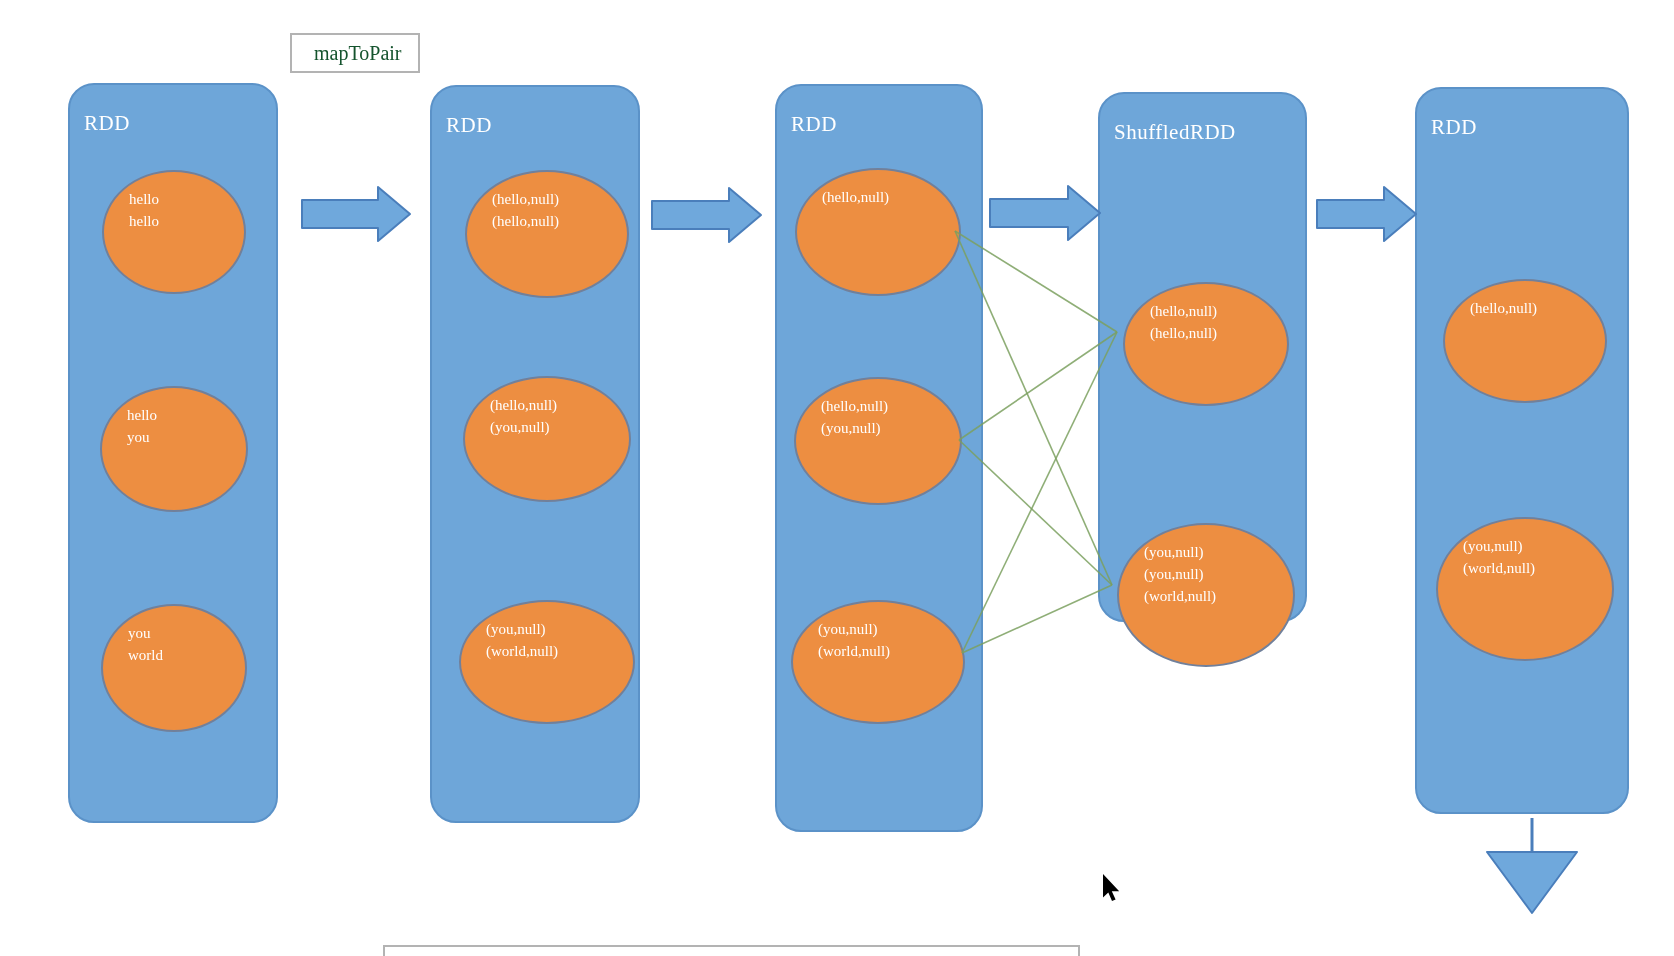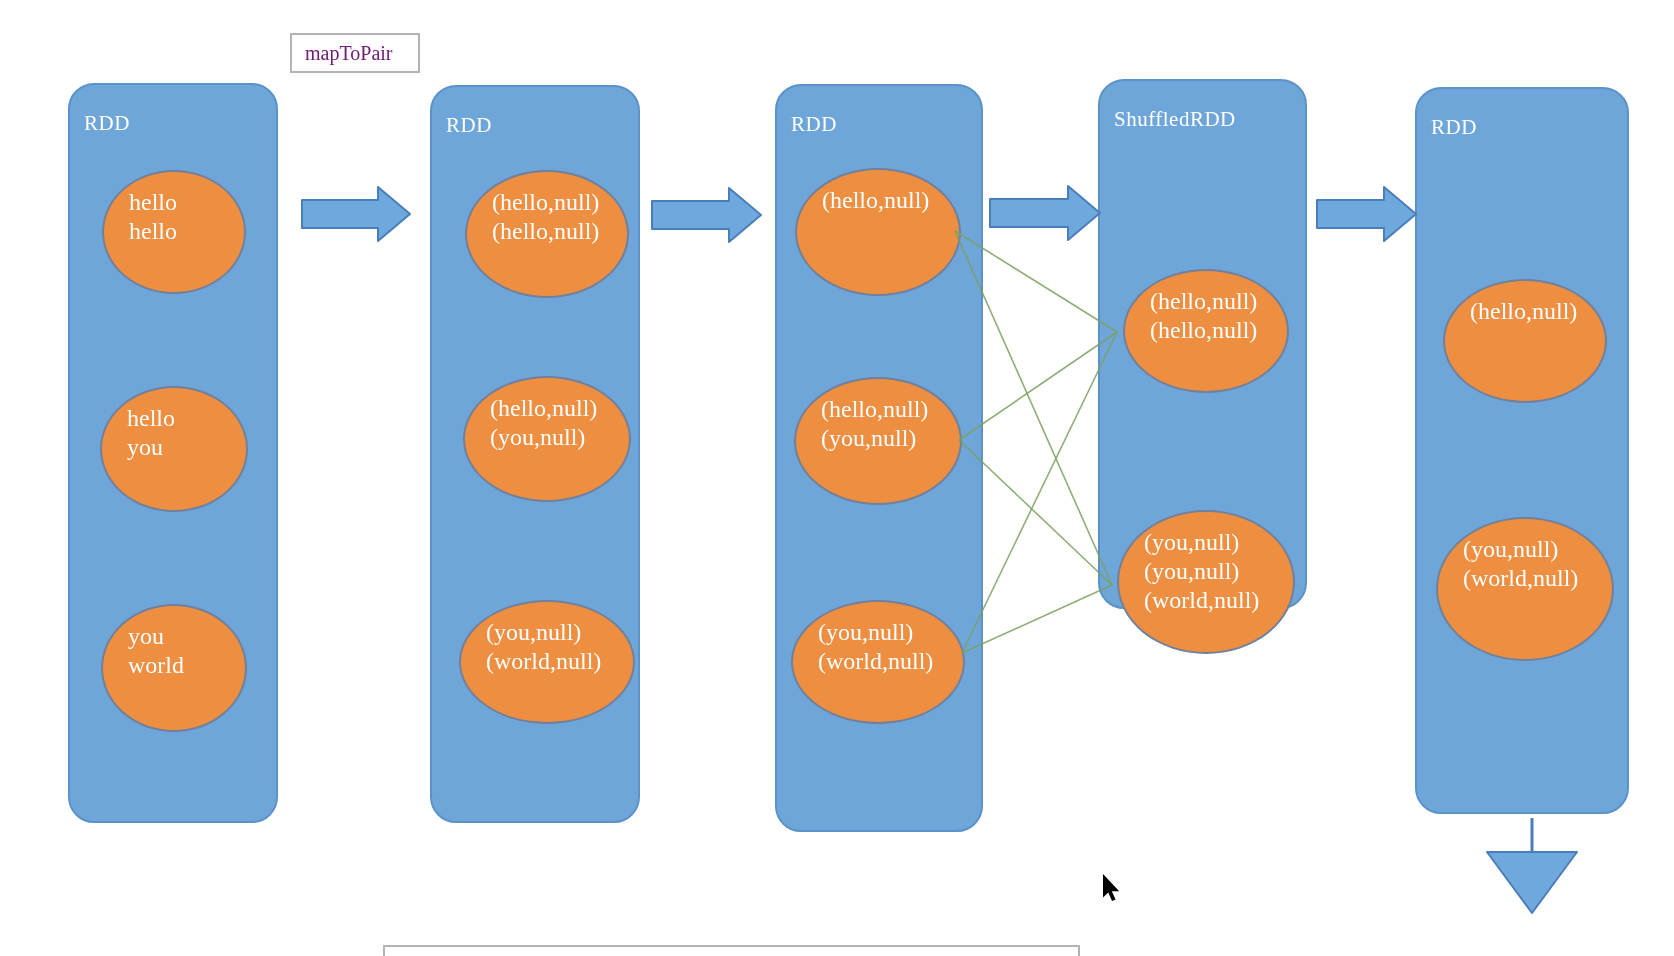--- a/index.html
+++ b/index.html
@@ -2,40 +2,40 @@
 <html style="--column-fill: #6ea6d9; --column-border: #5b92c8; --partition-fill: #ed8e41; --partition-border: #71809b; --arrow-fill: #6fa8dc; --arrow-border: #4a7ebb; --shuffle-line: #7ba05f; --shape-text: #ffffff; --label-text: #000000; --box-border: #b3b3b3;"><head>
 <meta charset="utf-8">
 <style>
   html,body{margin:0;padding:0;background:#fff;}
   #canvas{
     position:relative;width:1674px;height:956px;overflow:hidden;background:#fff;
     font-family:"Liberation Serif","DejaVu Serif",serif;
   }
   .label-box{
     position:absolute;background:#fff;border:2px solid #b3b3b3;
-    display:flex;align-items:center;color:#701a75;box-sizing:border-box;
-    padding-left:13px;white-space:nowrap;
+    display:flex;align-items:center;color:#14532d;box-sizing:border-box;
+    padding-left:22px;white-space:nowrap;
   }
   #box-maptopair{left:290px;top:33px;width:130px;height:40px;font-size:20px;}
   #box-reducebykey{left:612px;top:31px;width:277px;height:42px;font-size:24px;}
   .rdd-col{
     position:absolute;border-radius:26px;box-sizing:border-box;
     background:var(--column-fill);border:2px solid var(--column-border);
   }
   .rdd-title{
     position:absolute;left:14px;top:26px;color:var(--shape-text);font-size:21px;
     letter-spacing:.5px;
   }
   .partition{
     position:absolute;border-radius:50%;box-sizing:border-box;
     background:var(--partition-fill);border:2px solid var(--partition-border);
   }
   .partition-text{
-    position:absolute;left:25px;top:16px;color:var(--shape-text);font-size:24px;
-    line-height:29px;white-space:pre-line;
+    position:absolute;left:25px;top:16px;color:var(--shape-text);font-size:15px;
+    line-height:22px;white-space:pre-line;
   }
   #overlay{position:absolute;left:0;top:0;pointer-events:none;}
   #bottom-box{
     position:absolute;left:383px;top:945px;width:697px;height:40px;
     background:#fff;border:2px solid #b3b3b3;box-sizing:border-box;
   }
 </style>
 </head>
 <body>
 
@@ -84,21 +84,21 @@
         </div>
         <div class="partition" style="left: 17px; top: 291px; width: 168px; height: 128px;">
           <div class="partition-text">(hello,null)
 (you,null)</div>
         </div>
         <div class="partition" style="left: 14px; top: 514px; width: 174px; height: 124px;">
           <div class="partition-text">(you,null)
 (world,null)</div>
         </div>
       </div>
-      <div class="rdd-col" style="left: 1098px; top: 79px; width: 209px; height: 530px; font-family: Liberation Serif, serif;">
+      <div class="rdd-col" style="left: 1098px; top: 92px; width: 209px; height: 530px; font-family: Liberation Serif, serif;">
         <div class="rdd-title">ShuffledRDD</div>
         <div class="partition" style="left: 23px; top: 188px; width: 166px; height: 124px;">
           <div class="partition-text">(hello,null)
 (hello,null)</div>
         </div>
         <div class="partition" style="left: 17px; top: 429px; width: 178px; height: 144px;">
           <div class="partition-text">(you,null)
 (you,null)
 (world,null)</div>
         </div>

